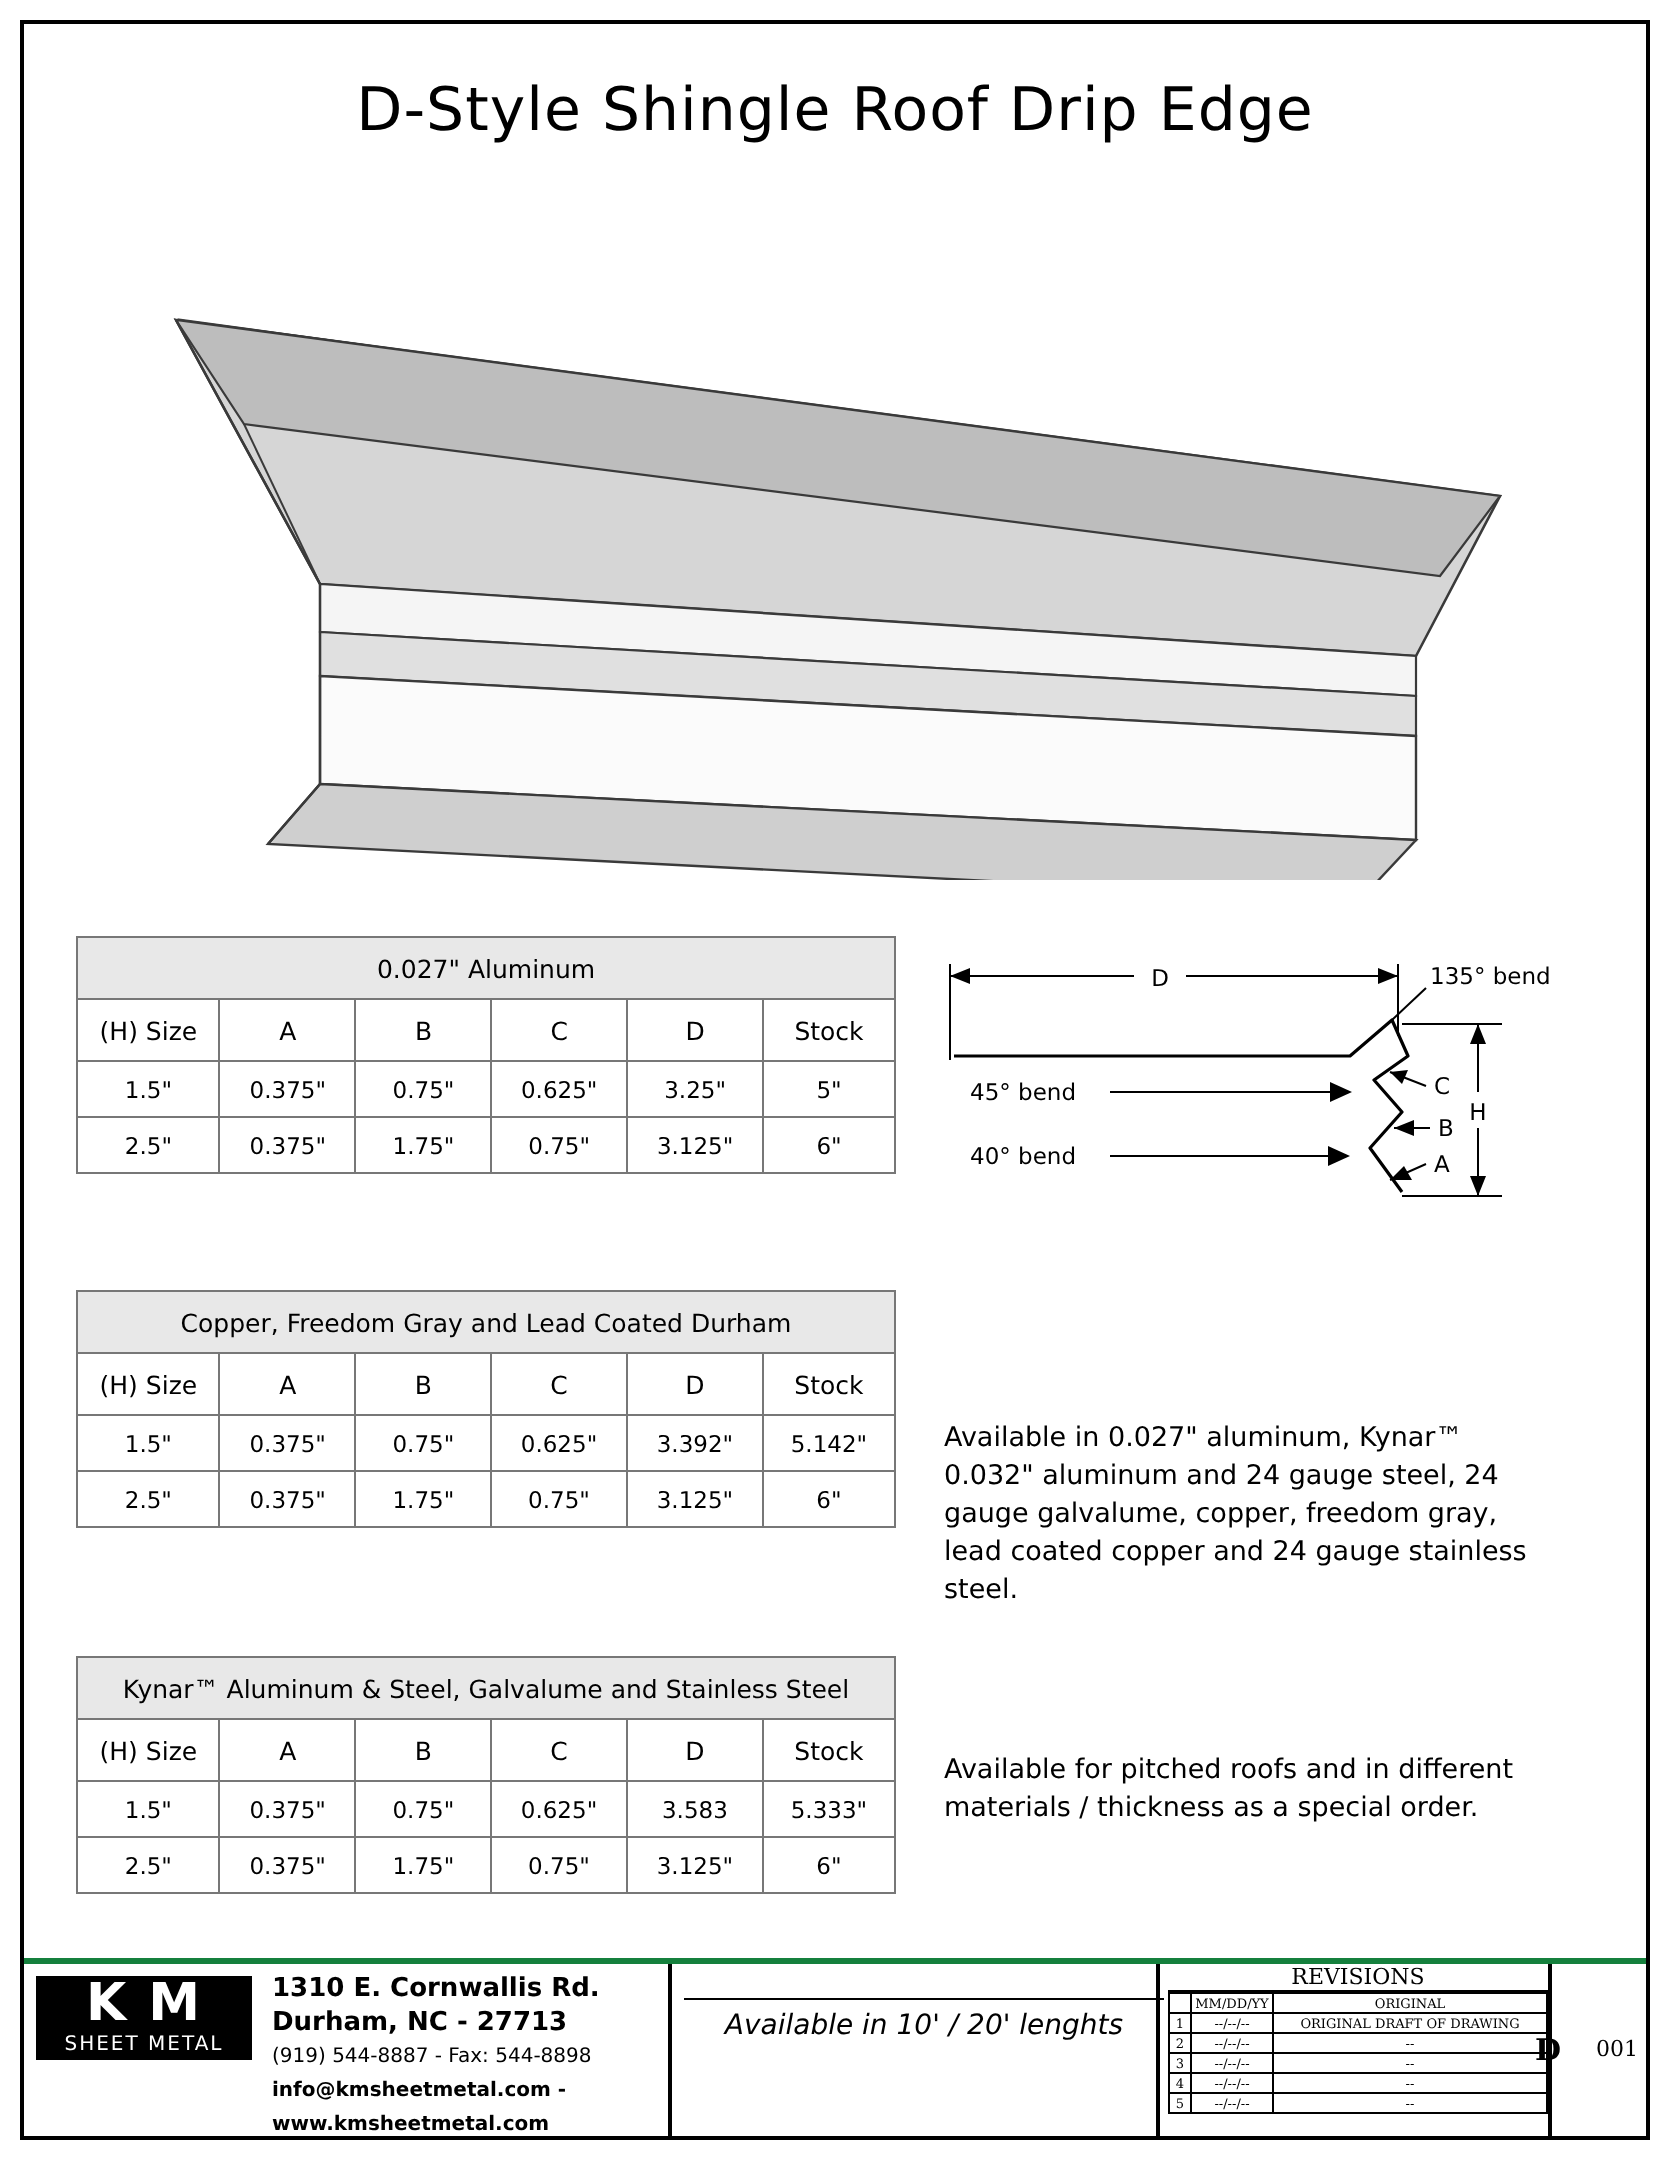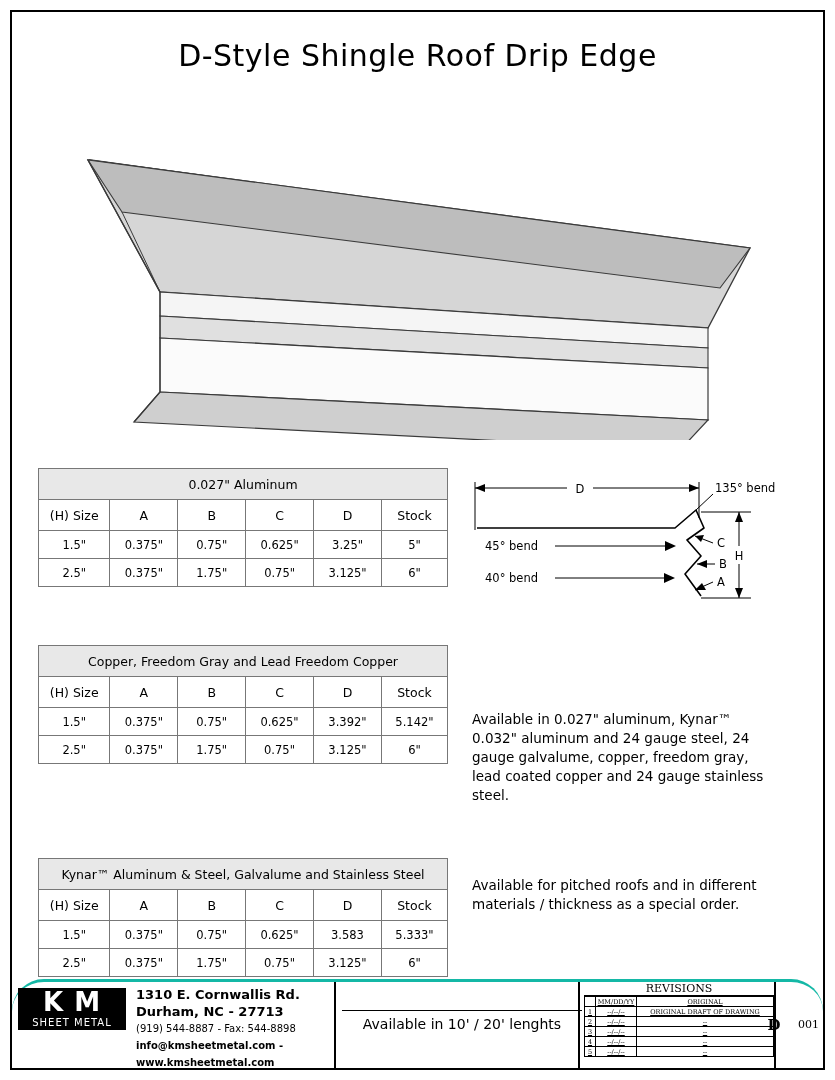--- a/index.html
+++ b/index.html
@@ -13,48 +13,48 @@
   .drawing{position:absolute;left:60px;top:120px;width:720px;height:320px;}
 
   
   .tbl{position:absolute;border:1px solid #777;border-collapse:collapse;font-size:11.5px;background:#fff;}
   .tbl td,.tbl th{border:1px solid #777;text-align:center;font-weight:normal;padding:0;height:27px;}
   .tbl .hdrband{background:#e8e8e8;font-size:12.5px;height:30px;}
   .tbl .colhdr{font-size:12.5px;height:30px;}
 
   #tbl1{left:38px;top:468px;width:410px;}
   #tbl2{left:38px;top:645px;width:410px;}
-  #tbl3{left:38px;top:858px;width:410px;}
+  #tbl3{left:38px;top:828px;width:410px;}
 
   .c0{width:72px;} .c1{width:68px;} .c2{width:68px;} .c3{width:68px;} .c4{width:68px;} .c5{width:66px;}
 
   
   .diagram{position:absolute;left:463px;top:470px;width:330px;height:180px;}
   .note{position:absolute;font-size:13.5px;line-height:19px;width:300px;}
   #note1{left:472px;top:710px;}
   #note2{left:472px;top:876px;}
 
   
-  .footer{position:absolute;left:12px;right:12px;bottom:12px;height:86px;border-top:3px solid #14b8a6;border-radius:32px;}
+  .footer{position:absolute;left:12px;right:12px;bottom:12px;height:86px;border-top:3px solid #15803d;}
   .footer-inner{position:relative;height:86px;}
   .logo{position:absolute;left:6px;top:6px;width:110px;}
   .logobox{background:#000;color:#fff;text-align:center;width:108px;}
   .logobox .big{font-size:26px;font-weight:bold;letter-spacing:1px;line-height:28px;}
   .logobox .small{font-size:10px;letter-spacing:1px;line-height:13px;padding-bottom:1px;}
   .addr{position:absolute;left:124px;top:4px;width:200px;font-size:13px;line-height:17px;font-weight:bold;}
   .addr .ph{font-size:10px;font-weight:normal;}
   .addr .em{font-size:10px;font-weight:bold;}
   .vline{position:absolute;width:0;border-left:2px solid #000;top:0;bottom:0;}
   .centertitle{position:absolute;left:330px;top:10px;width:240px;text-align:center;}
   .centertitle .t1{font-size:19px;}
-  .centertitle .t2{font-size:14px;border-top:1px solid #000;margin-top:18px;padding-top:5px;}
+  .centertitle .t2{font-size:14px;border-top:1px solid #000;margin-top:7px;padding-top:5px;font-style:italic;}
   .rev{position:absolute;left:572px;top:0;width:190px;height:86px;font-size:7px;}
   .rev .revtitle{text-align:center;font-family:"DejaVu Serif",serif;font-size:11px;border-bottom:1px solid #000;}
   .revtbl{width:100%;border-collapse:collapse;font-family:"DejaVu Serif",serif;font-size:6.5px;}
-  .revtbl td,.revtbl th{border:1px solid #000;padding:0;height:9px;text-align:center;font-weight:normal;text-decoration:underline;}
+  .revtbl td,.revtbl th{border:1px solid #000;padding:0;height:9px;text-align:center;font-weight:normal;}
   .sheet{position:absolute;right:4px;top:0;width:58px;height:86px;}
   .sheetL{position:absolute;left:0;top:0;width:26px;height:86px;text-align:center;font-family:"DejaVu Serif",serif;font-weight:bold;font-size:15px;line-height:86px;}
   .sheetR{position:absolute;left:26px;top:0;width:32px;height:86px;text-align:right;font-family:"DejaVu Serif",serif;font-size:11px;line-height:86px;}
 </style>
 </head>
 <body>
 
 <div class="page">
   <div class="frame"></div>
 
@@ -111,21 +111,21 @@
       <td>0.75"</td>
       <td>3.125"</td>
       <td>6"</td>
     </tr>
   </tbody>
     </table>
 
   <table class="tbl" id="tbl2">
     <tbody>
         <tr>
-          <td class="hdrband" colspan="6">Copper, Freedom Gray and Lead Freedom Copper</td>
+          <td class="hdrband" colspan="6">Copper, Freedom Gray and Lead Coated Durham</td>
         </tr>
     <tr>
       <td class="colhdr c0">(H) Size</td>
       <td class="colhdr c1">A</td>
       <td class="colhdr c2">B</td>
       <td class="colhdr c3">C</td>
       <td class="colhdr c4">D</td>
       <td class="colhdr c5">Stock</td>
     </tr>
     <tr>

